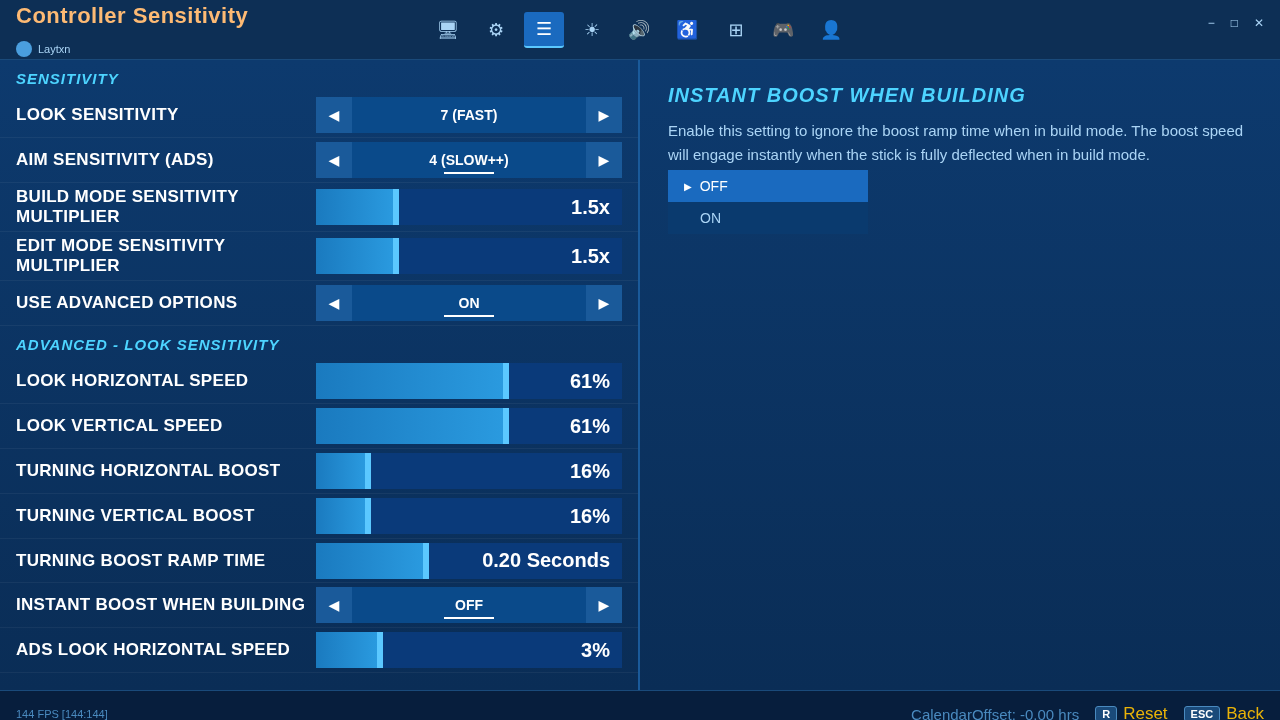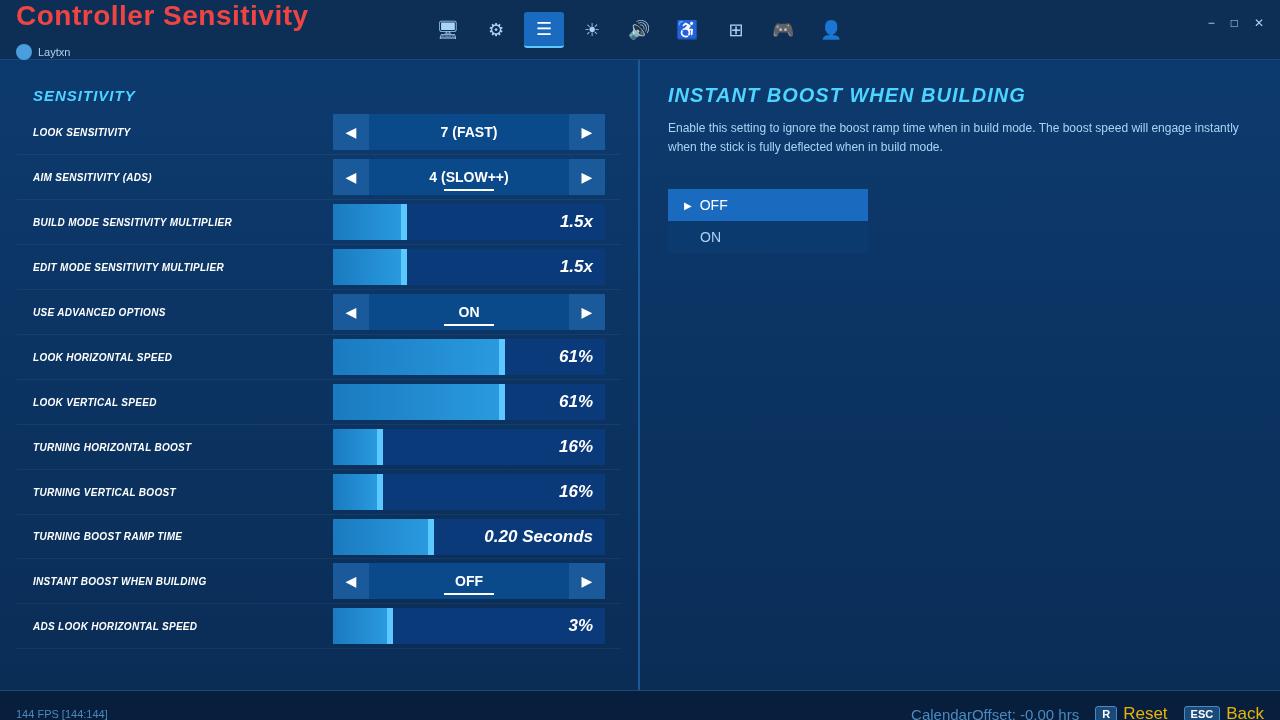--- a/index.html
+++ b/index.html
@@ -17,23 +17,23 @@
     .title-bar {
       background: #0d2f55;
       height: 60px;
       display: flex;
       align-items: center;
       padding: 0 16px;
       border-bottom: 1px solid #1a4a7a;
       position: relative;
     }
     .title-bar-text {
-      font-size: 28px;
-      font-weight: bold;
-      color: #ef4444;
+      font-size: 22px;
+      font-weight: bold;
+      color: #fdba74;
       letter-spacing: 0.5px;
     }
     .user-badge {
       display: flex;
       align-items: center;
       gap: 6px;
       position: absolute;
       left: 16px;
       bottom: 4px;
     }
@@ -93,21 +93,21 @@
     
     .main-layout {
       display: flex;
       height: calc(720px - 60px - 30px);
     }
 
     
     .left-panel {
       width: 640px;
       background: linear-gradient(180deg, #0d3a6e 0%, #0a2d56 100%);
-      padding: 17px;
+      padding: 0;
       overflow-y: auto;
       border-right: 2px solid #1a5a9a;
       position: relative;
     }
     .left-panel::-webkit-scrollbar { width: 8px; }
     .left-panel::-webkit-scrollbar-track { background: #0a2d56; }
     .left-panel::-webkit-scrollbar-thumb { background: #2a6ab0; border-radius: 4px; }
 
     .section-header {
       font-size: 15px;
@@ -119,28 +119,27 @@
     }
 
     .setting-row {
       display: flex;
       align-items: center;
       padding: 4px 16px;
       min-height: 44px;
       border-bottom: 1px solid rgba(255,255,255,0.05);
     }
     .setting-label {
-      font-size: 10px;
+      font-size: 17px;
       font-weight: bold;
       color: white;
       text-transform: uppercase;
       width: 300px;
       flex-shrink: 0;
       letter-spacing: 0.3px;
-      font-style: italic;
     }
 
     
     .arrow-control {
       display: flex;
       align-items: center;
       flex: 1;
       height: 36px;
     }
     .arrow-btn {
@@ -205,46 +204,45 @@
     .slider-handle {
       width: 6px;
       height: 36px;
       background: #5bc8ff;
       position: absolute;
       top: 0;
     }
     .slider-text {
       position: absolute;
       right: 12px;
-      font-size: 17px;
-      font-weight: bold;
-      color: white;
-      font-style: italic;
+      font-size: 20px;
+      font-weight: bold;
+      color: white;
     }
 
     
     .right-panel {
       flex: 1;
       background: linear-gradient(180deg, #0d3a6e 0%, #0a2d56 100%);
       padding: 24px 28px;
     }
     .right-title {
       font-size: 20px;
       font-weight: bold;
       font-style: italic;
       color: #4dd4ff;
       text-transform: uppercase;
       margin-bottom: 12px;
       letter-spacing: 1px;
     }
     .right-desc {
-      font-size: 12px;
+      font-size: 15px;
       color: #aad4f5;
       line-height: 1.6;
-      margin-bottom: 32px;
+      margin-bottom: 3px;
     }
 
     
     .dropdown-option {
       padding: 8px 16px;
       font-size: 14px;
       cursor: pointer;
       display: flex;
       align-items: center;
       gap: 8px;
@@ -388,20 +386,21 @@
       <div class="arrow-control">
         <button class="arrow-btn">◀</button>
         <div class="arrow-value">
           <span>ON</span>
           <div class="value-underline"></div>
         </div>
         <button class="arrow-btn">▶</button>
       </div>
     </div>
 
+    <div class="section-header">ADVANCED - LOOK SENSITIVITY</div>
 
     <div class="setting-row">
       <span class="setting-label">LOOK HORIZONTAL SPEED</span>
       <div class="slider-control" style="flex:1; height:36px;">
         <div class="slider-track">
           <div class="slider-fill" style="width:61%"></div>
           <div class="slider-handle" style="left:61%"></div>
           <span class="slider-text">61%</span>
         </div>
       </div>

